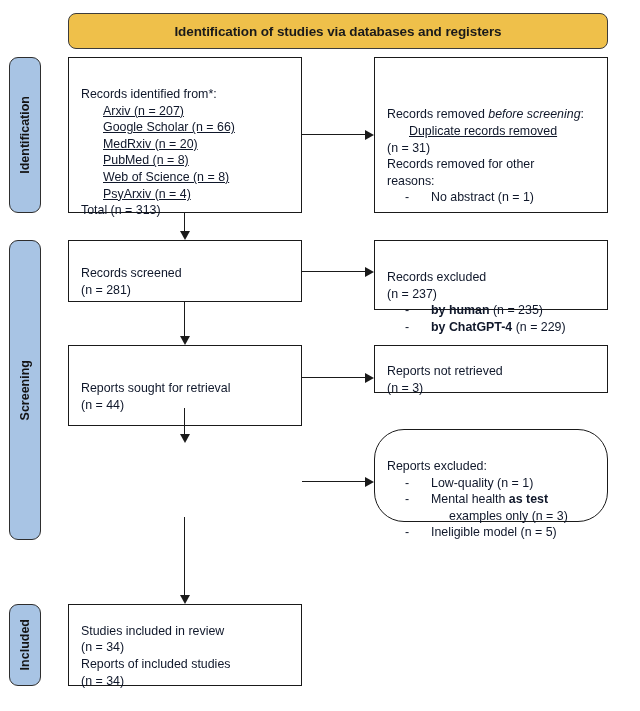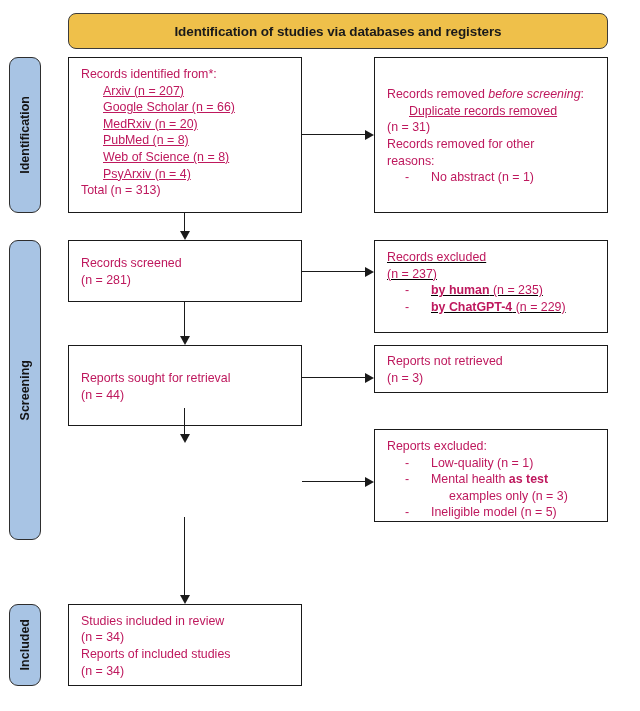--- a/index.html
+++ b/index.html
@@ -69,22 +69,23 @@
   .box {
     position: absolute;
     background: #ffffff;
     border: 1.6px solid #1a1a1a;
     box-sizing: border-box;
     padding: 8px 10px 6px 12px;
   }
   .box .txt {
     font-size: 12.4px;
     line-height: 16.6px;
-    color: #be185d;
+    color: #0f172a;
     white-space: pre-wrap;
+    margin-top: 20px;
   }
   .box .txt .ind1 { display: block; padding-left: 22px; text-decoration: underline; }
   .box .txt .it   { font-style: italic; }
   .box .txt .bd   { font-weight: bold; }
   .box .txt .bullet-row {
     display: block;
     padding-left: 18px;
     text-indent: 0;
   }
   .box .txt .bullet-row .dash {
@@ -97,24 +98,24 @@
   }
 
   
   #box-identified   { left: 68px; top: 57px;  width: 234px; height: 156px; }
   #box-screened     { left: 68px; top: 240px; width: 234px; height: 62px;  }
   #box-sought       { left: 68px; top: 345px; width: 234px; height: 81px;  }
   #box-assessed     { left: 68px; top: 443px; width: 234px; height: 74px;  }
   #box-included     { left: 68px; top: 604px; width: 234px; height: 82px;  }
 
   
-  #box-removed      { left: 374px; top: 57px;  width: 234px; height: 156px; }
-  #box-rec-excluded { left: 374px; top: 240px; width: 234px; height: 93px; text-decoration: underline;  }
+  #box-removed      { left: 374px; top: 57px;  width: 234px; height: 156px; align-items: flex-end; }
+  #box-rec-excluded { left: 374px; top: 240px; width: 234px; height: 70px;  }
   #box-not-retrieved{ left: 374px; top: 345px; width: 234px; height: 48px;  }
-  #box-rep-excluded { left: 374px; top: 429px; width: 234px; height: 93px;  }
+  #box-rep-excluded { left: 374px; top: 429px; width: 234px; height: 93px; border-radius: 30px;  }
 
   #box-identified   .txt { font-size: 12.4px; }
 
   
   .vcenter { display: flex; align-items: center; }
 
   
   .conn { position: absolute; background: #1a1a1a; }
   .h-line { height: 1.4px; }
   .v-line { width: 1.4px; }

